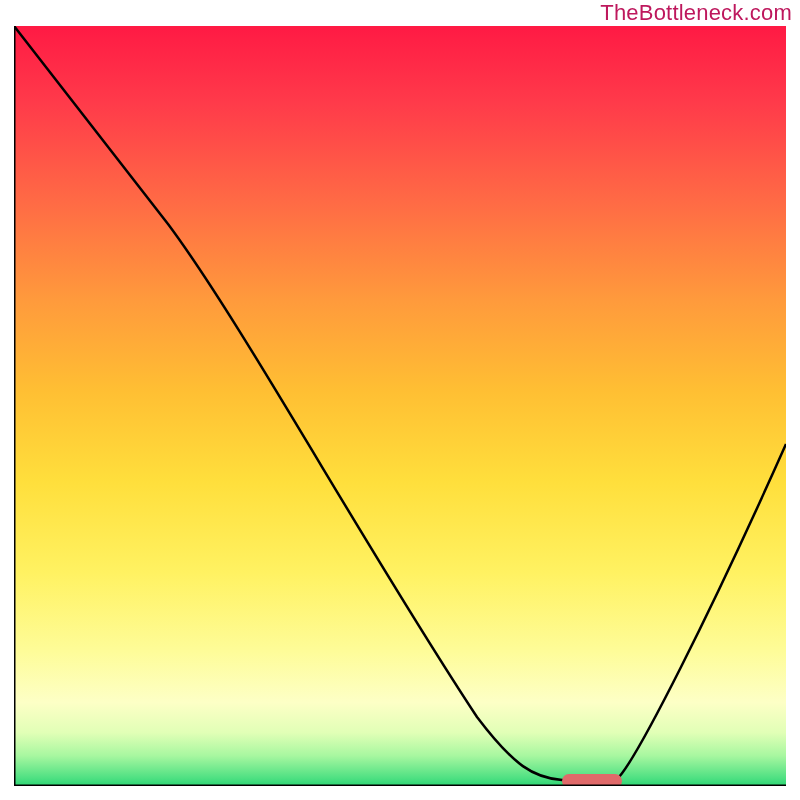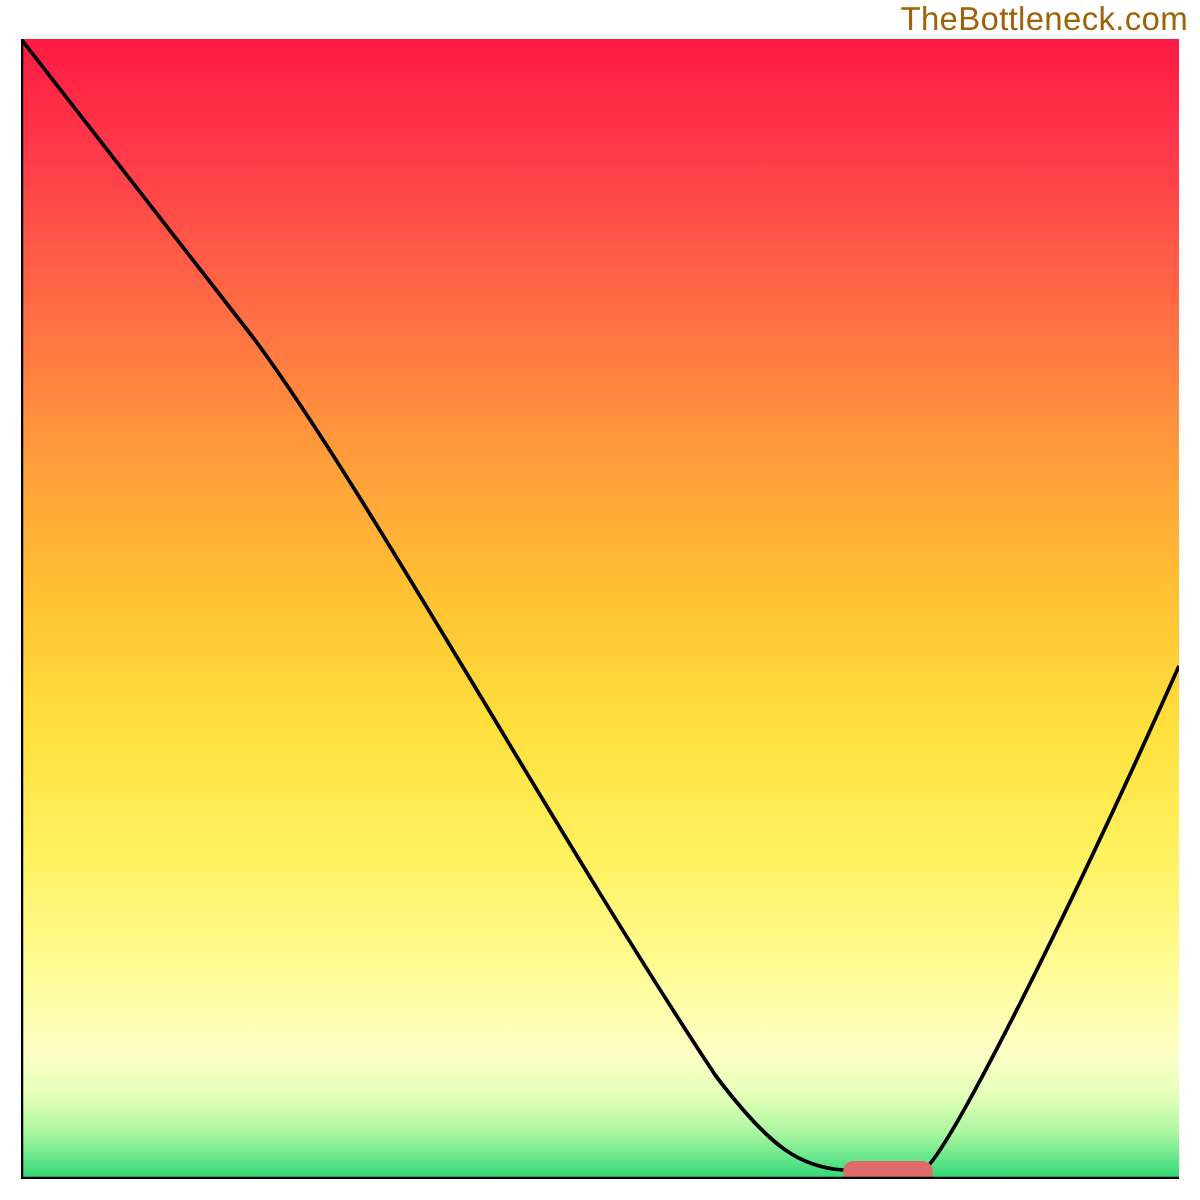--- a/index.html
+++ b/index.html
@@ -14,21 +14,21 @@
     position: relative;
     width: 800px;
     height: 800px;
   }
   .watermark {
     position: absolute;
     top: 0px;
     right: 8px;
     font-size: 22px;
     font-weight: 500;
-    color: #a16207;
+    color: #be185d;
     letter-spacing: 0.2px;
   }
   .plot-area {
     position: absolute;
     left: 14px;
     top: 26px;
     width: 772px;
     height: 760px;
     overflow: visible;
   }

